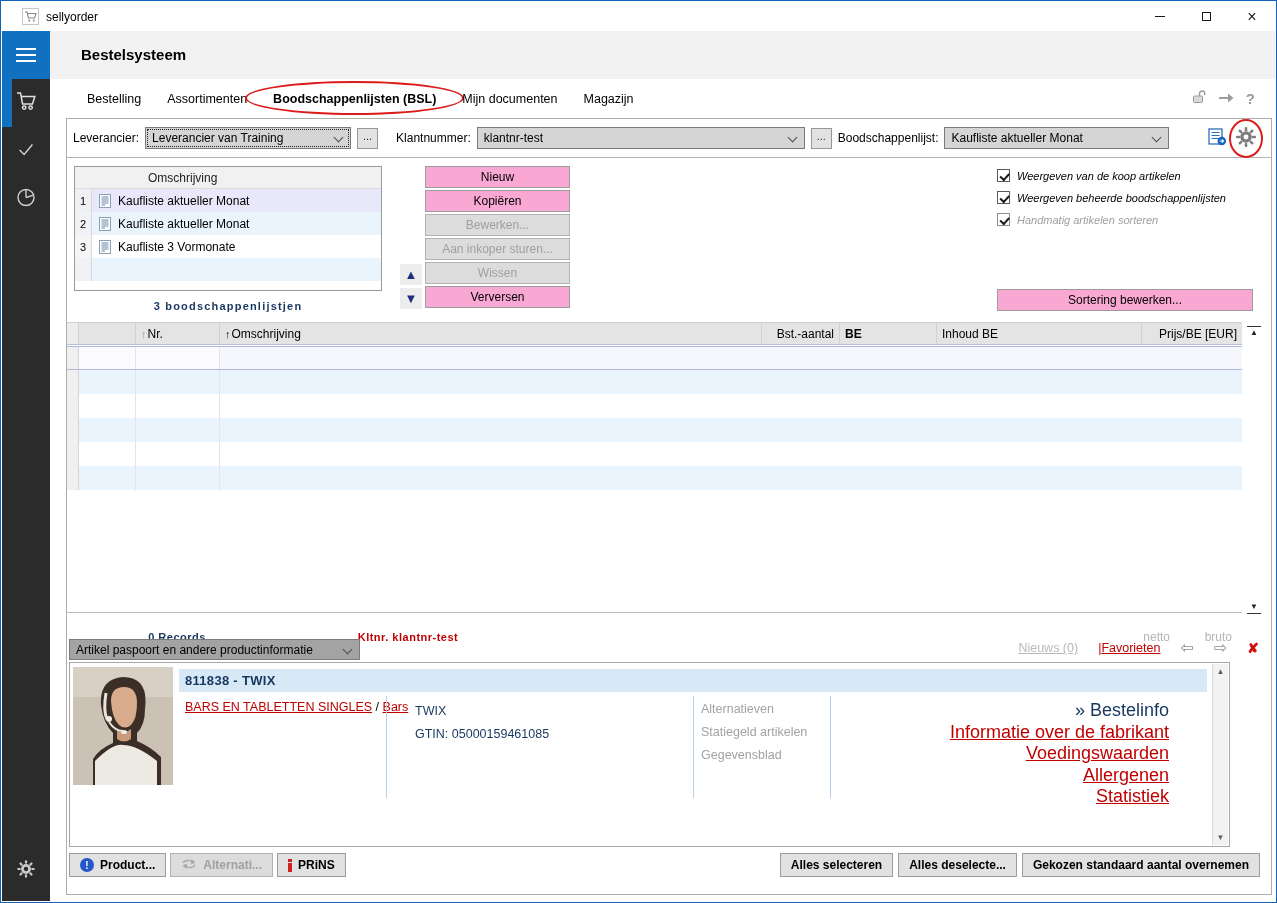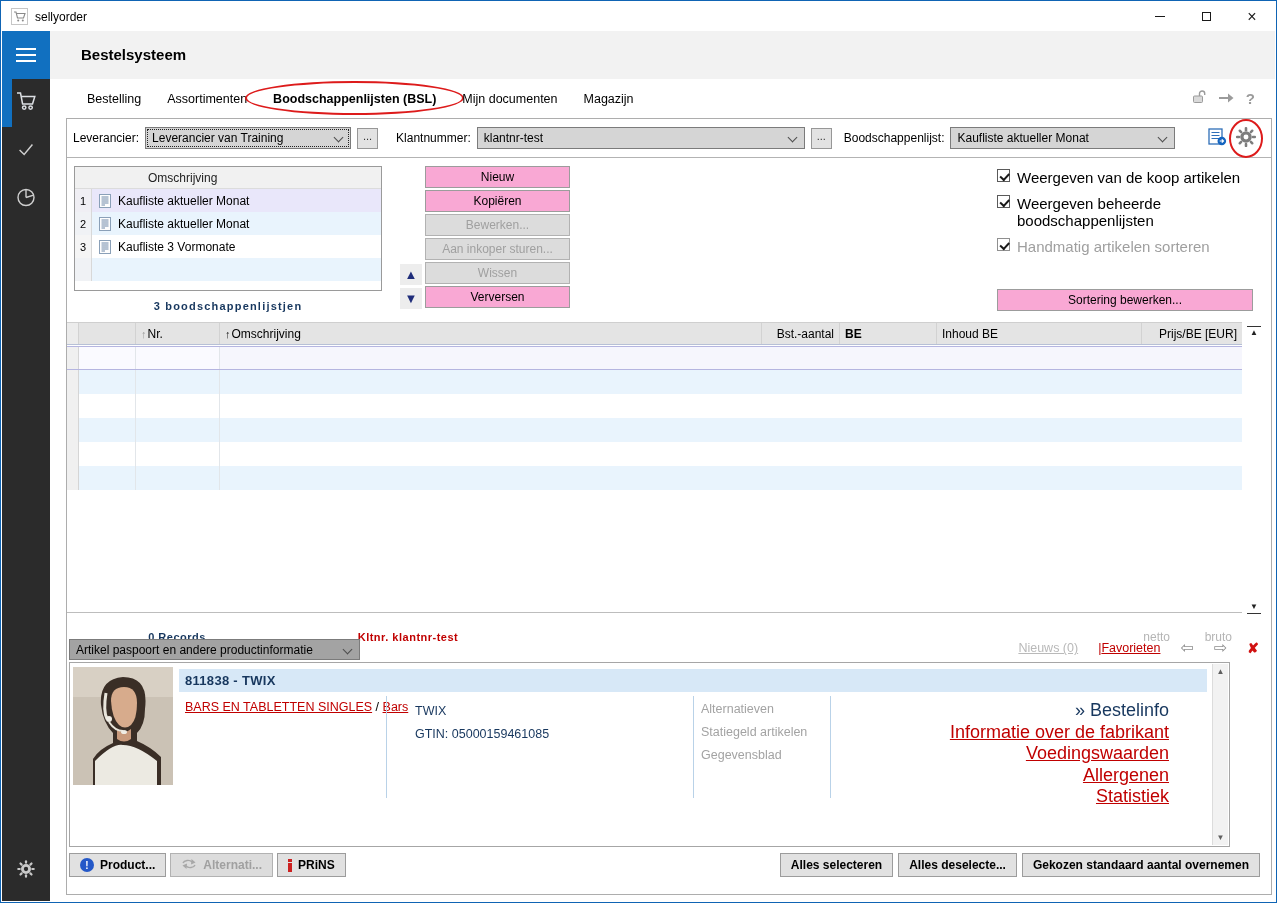--- a/index.html
+++ b/index.html
@@ -2,21 +2,21 @@
 <html><head>
 <meta charset="utf-8">
 <style>
   * { box-sizing: border-box; }
   html,body { margin:0; padding:0; width:1277px; height:903px; overflow:hidden;
     font-family:"Liberation Sans", sans-serif; background:#fff; }
   .window { position:absolute; inset:0; border:1px solid #0f64b4; background:#fff; }
 
   
   .titlebar { position:absolute; left:1px; right:1px; top:1px; height:29px; background:#fff;
-    display:flex; align-items:center; padding-left:9px; }
+    display:flex; align-items:center; padding-left:20px; }
   .app-icon { width:17px; height:17px; margin-right:7px; display:inline-flex; }
   .title-text { font-size:12px; color:#000; }
   .win-controls { margin-left:auto; display:flex; height:100%; }
   .wc { width:46px; height:100%; display:flex; align-items:center; justify-content:center; color:#1a1a1a; }
   .wc-min-glyph { display:inline-block; width:10px; border-top:1px solid #1a1a1a; }
   .wc-max-glyph { display:inline-block; width:9px; height:9px; border:1px solid #1a1a1a; }
   .wc-close-glyph { font-size:16px; line-height:1; }
 
   
   .sidebar { position:absolute; left:1px; top:30px; bottom:1px; width:48px; background:#2b2b2b; }
@@ -72,21 +72,21 @@
     font-weight:bold; font-size:11px; letter-spacing:1.2px; }
   .reorder { position:absolute; left:333px; top:105px; width:22px; display:flex; flex-direction:column; gap:3px; }
   .reorder .arr { height:21px; display:flex; align-items:center; justify-content:center;
     background:#ededed; color:#1f2d7a; font-size:13px; }
   .btn-stack { position:absolute; left:358px; top:7px; width:145px; }
   .btn { height:22px; width:100%; background:#f9a8d4; border:1px solid #9c9c9c; font-size:12px; font-weight:normal;
     color:#000; margin-bottom:2px; display:flex; align-items:center; justify-content:center;
     font-family:"Liberation Sans", sans-serif; }
   .btn.disabled { background:#dcdcdc; border-color:#b2b2b2; color:#a0a0a0; font-weight:normal; }
   .opts { position:absolute; left:930px; top:10px; width:276px; }
-  .cb-row { display:flex; align-items:flex-start; margin-bottom:9px; font-size:15px; color:#000; }
+  .cb-row { display:flex; align-items:flex-end; margin-bottom:9px; font-size:11px; color:#000;font-style:italic; }
   .cb { width:13px; height:13px; background:#fff; border:1px solid #5a5a5a; margin-right:7px; position:relative; flex:none; }
   .cb.checked::after { content:""; position:absolute; left:2px; top:2.5px; width:7px; height:3.5px;
     border-left:2px solid #1a1a1a; border-bottom:2px solid #1a1a1a; transform:rotate(-47deg); }
   .cb-row.disabled { color:#9f9f9f; }
   .cb-row.disabled .cb { border-color:#8f8f8f; }
   .sort-btn { position:absolute; left:930px; top:130px; width:256px; height:22px; }
 
   
   .table-header { position:absolute; left:0; top:203px; width:1175px; height:23px; background:#e4e4e4;
     border-top:1px solid #cfcfcf; border-bottom:1px solid #b7c0d6; display:flex; align-items:center; font-size:12px; }
@@ -284,21 +284,21 @@
       <span class="flabel">Leverancier:</span>
       <span class="combo focused" style="width:206px">
         <span>Leverancier van Training</span>
       </span>
       <span class="dots-btn">...</span>
       <span class="flabel" style="margin-left:12px">Klantnummer:</span>
       <span class="combo" style="width:328px">
         <span>klantnr-test</span>
       </span>
       <span class="dots-btn">...</span>
-      <span class="flabel" style="margin-left:6px">Boodschappenlijst:</span>
+      <span class="flabel" style="margin-left:0">Boodschappenlijst:</span>
       <span class="combo" style="width:225px">
         <span>Kaufliste aktueller Monat</span>
       </span>
       <span class="filter-icons">
         <span>
           <svg width="19" height="18" viewBox="0 0 19 18">
               <rect x="1" y="1" width="13" height="15" fill="#fff" stroke="#2f6fb8" stroke-width="1.3"></rect>
               <path d="M3.5 4.5 H11.5 M3.5 7.5 H11.5 M3.5 10.5 H11.5" stroke="#2f6fb8"></path>
               <circle cx="13.8" cy="13" r="4.3" fill="#1565c0"></circle>
               <path d="M11.7 13 H15.2 M13.8 11.3 L15.5 13 L13.8 14.7" stroke="#fff" stroke-width="1.2" fill="none"></path>

